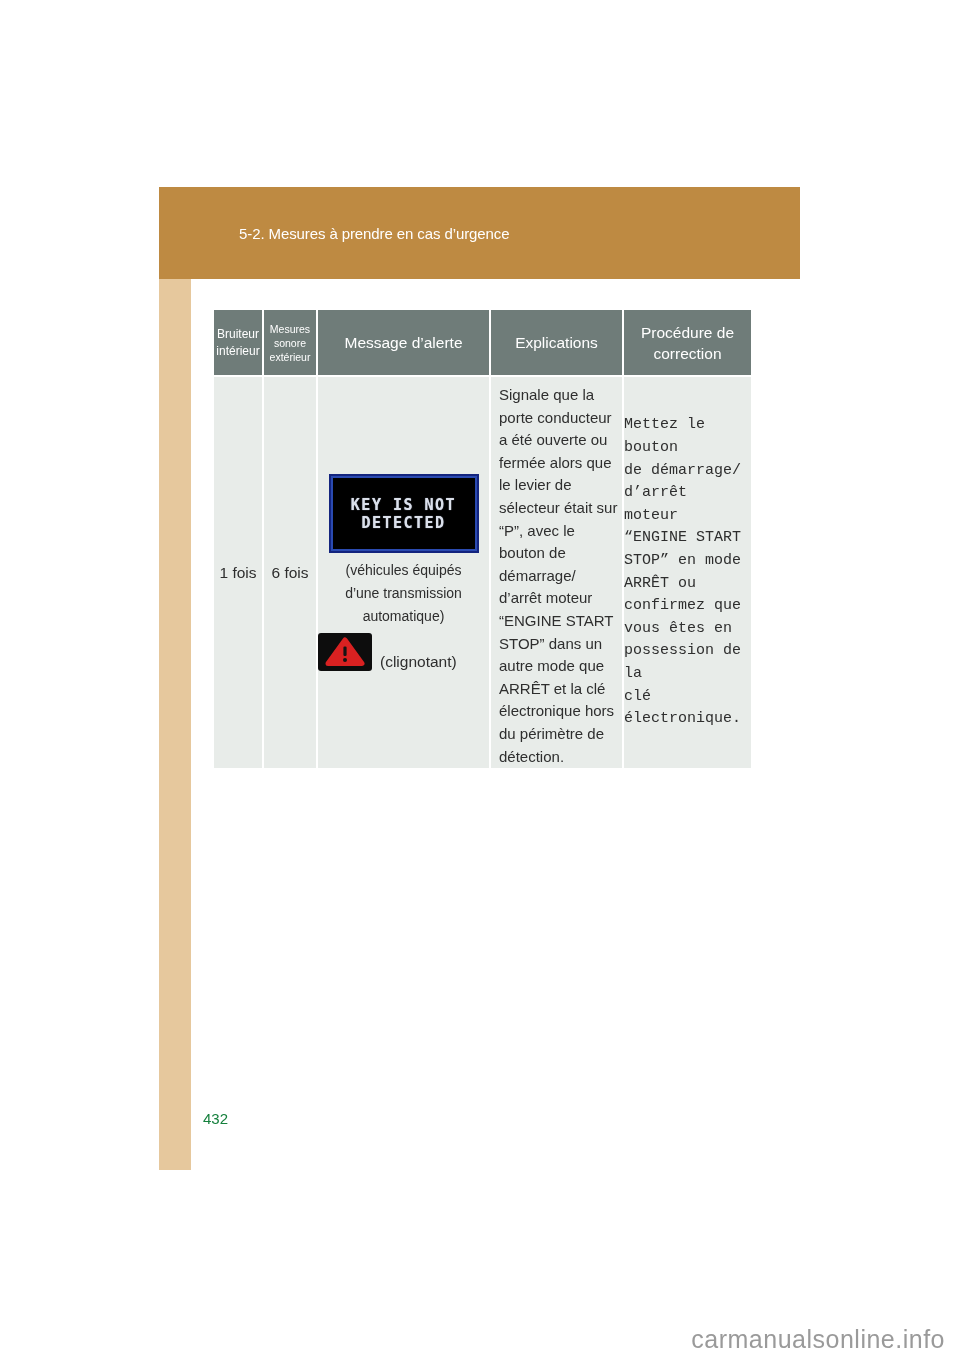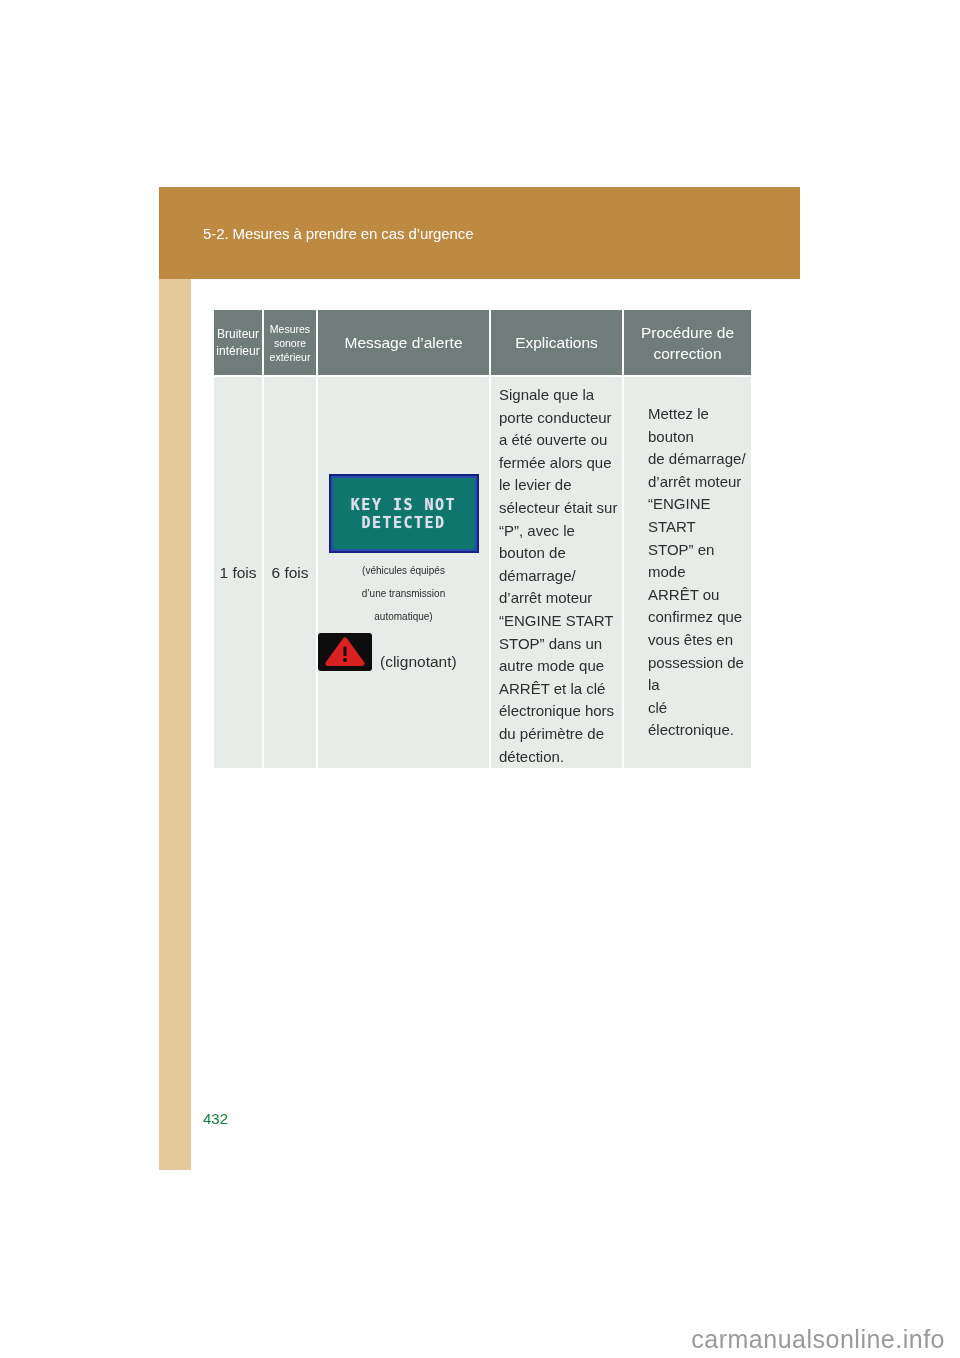--- a/index.html
+++ b/index.html
@@ -8,21 +8,21 @@
     width:960px; height:1358px; position:relative; overflow:hidden;
     font-family:"Liberation Sans", sans-serif; color:#2e2e2e;
   }
 
   
   .header-band {
     position:absolute; left:159px; top:187px; width:641px; height:92px;
     background:#be8a42; display:flex; align-items:center;
   }
   .header-band .title {
-    padding-left:44px; color:#ffffff; font-size:15px; letter-spacing:-0.1px;
+    padding-left:44px; color:#ffffff; font-size:15px; letter-spacing:-0.1px;margin-left:36px;
   }
 
   
   .side-strip {
     position:absolute; left:159px; top:279px; width:32px; height:891px;
     background:#e6c89d;
   }
 
   
   table.alert-table {
@@ -51,33 +51,33 @@
     border:2px solid #13247e; box-shadow:inset 0 0 0 2px #2a4ab0;
     display:flex; flex-direction:column; align-items:center; justify-content:center;
   }
   .key-screen span {
     font-family:"DejaVu Sans Mono", monospace; font-weight:bold;
     font-size:15px; line-height:18px; letter-spacing:1.5px; color:#dbe0ea;
     text-shadow:0 0 1px #aeb6d0;
   }
   .screen-caption {
     margin-top:6px; text-align:center; white-space:pre-line;
-    font-size:10px; line-height:23px;
+    font-size:14px; line-height:23px;
   }
   .blink-row { margin-top:5px; display:flex; align-items:flex-end; align-self:flex-start; }
   .warn-svg { display:block; }
   .blink-note { font-size:15.5px; margin-left:8px; }
 
   td.c-explications {
     vertical-align:top; padding:7px 2px 0 8px;
     white-space:pre-line; line-height:22.6px;
   }
   td.c-procedure {
-    vertical-align:middle; padding:0 2px 0 24px;
-    white-space:pre-line; line-height:22.6px;
+    vertical-align:middle; padding:0 2px 0 0;
+    white-space:pre-line; line-height:22.6px;font-family:Liberation Mono, monospace;
   }
 
   .page-number {
     position:absolute; left:203px; top:1110px;
     font-size:15px; color:#15803d;
   }
   .watermark {
     position:absolute; right:15px; top:1325px;
     font-size:25px; color:#9a9a9a; letter-spacing:0.5px;margin-left:20px;
   }
@@ -107,21 +107,21 @@
       <th class="h-explications">Explications</th>
       <th class="h-procedure">Procédure de correction</th>
     </tr>
   </thead>
   <tbody>
     <tr>
       <td class="c-bruiteur">1 fois</td>
       <td class="c-signal">6 fois</td>
       <td class="c-message">
         <div class="msg-wrap">
-          <div class="key-screen" style="background-color: #0f766e;">
+          <div class="key-screen" style="background-color: #000000;">
             <span>KEY IS NOT</span>
             <span>DETECTED</span>
           </div>
           <div class="screen-caption">(véhicules équipés
 d’une transmission
 automatique)</div>
           <div class="blink-row">
             <svg class="warn-svg" width="54" height="38" viewBox="0 0 54 38">
               <rect x="0" y="0" width="54" height="38" rx="3" fill="#0d0d0d"></rect>
               <path d="M27 7 L44 30.5 L10 30.5 Z" fill="#d92121" stroke="#d92121" stroke-width="5" stroke-linejoin="round"></path>

